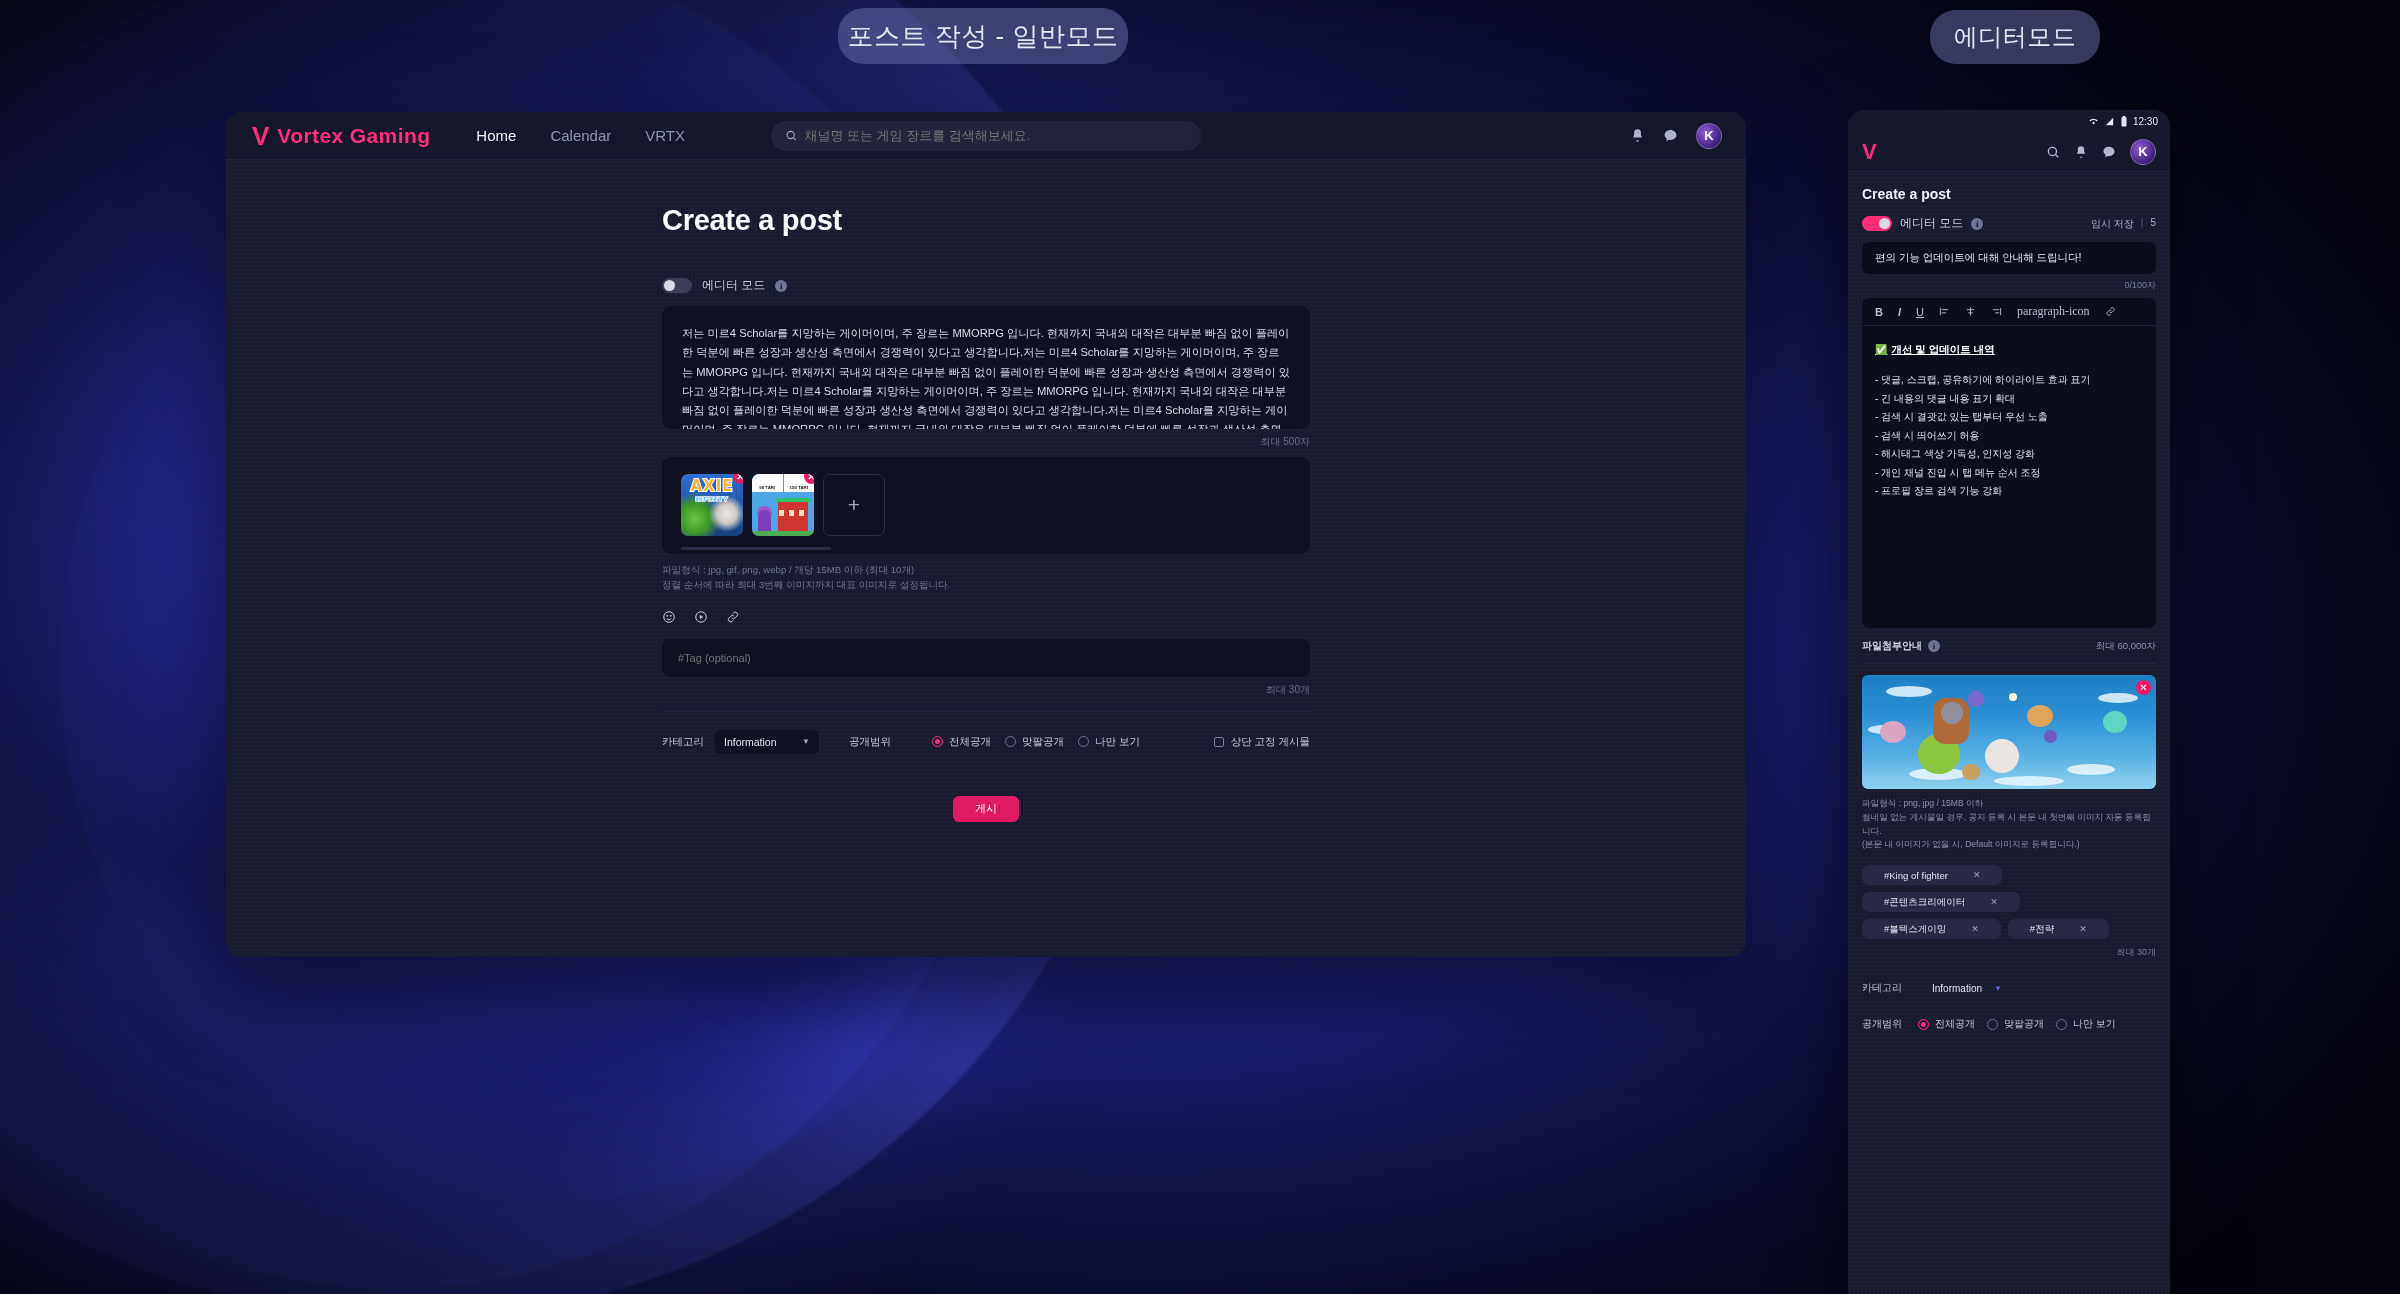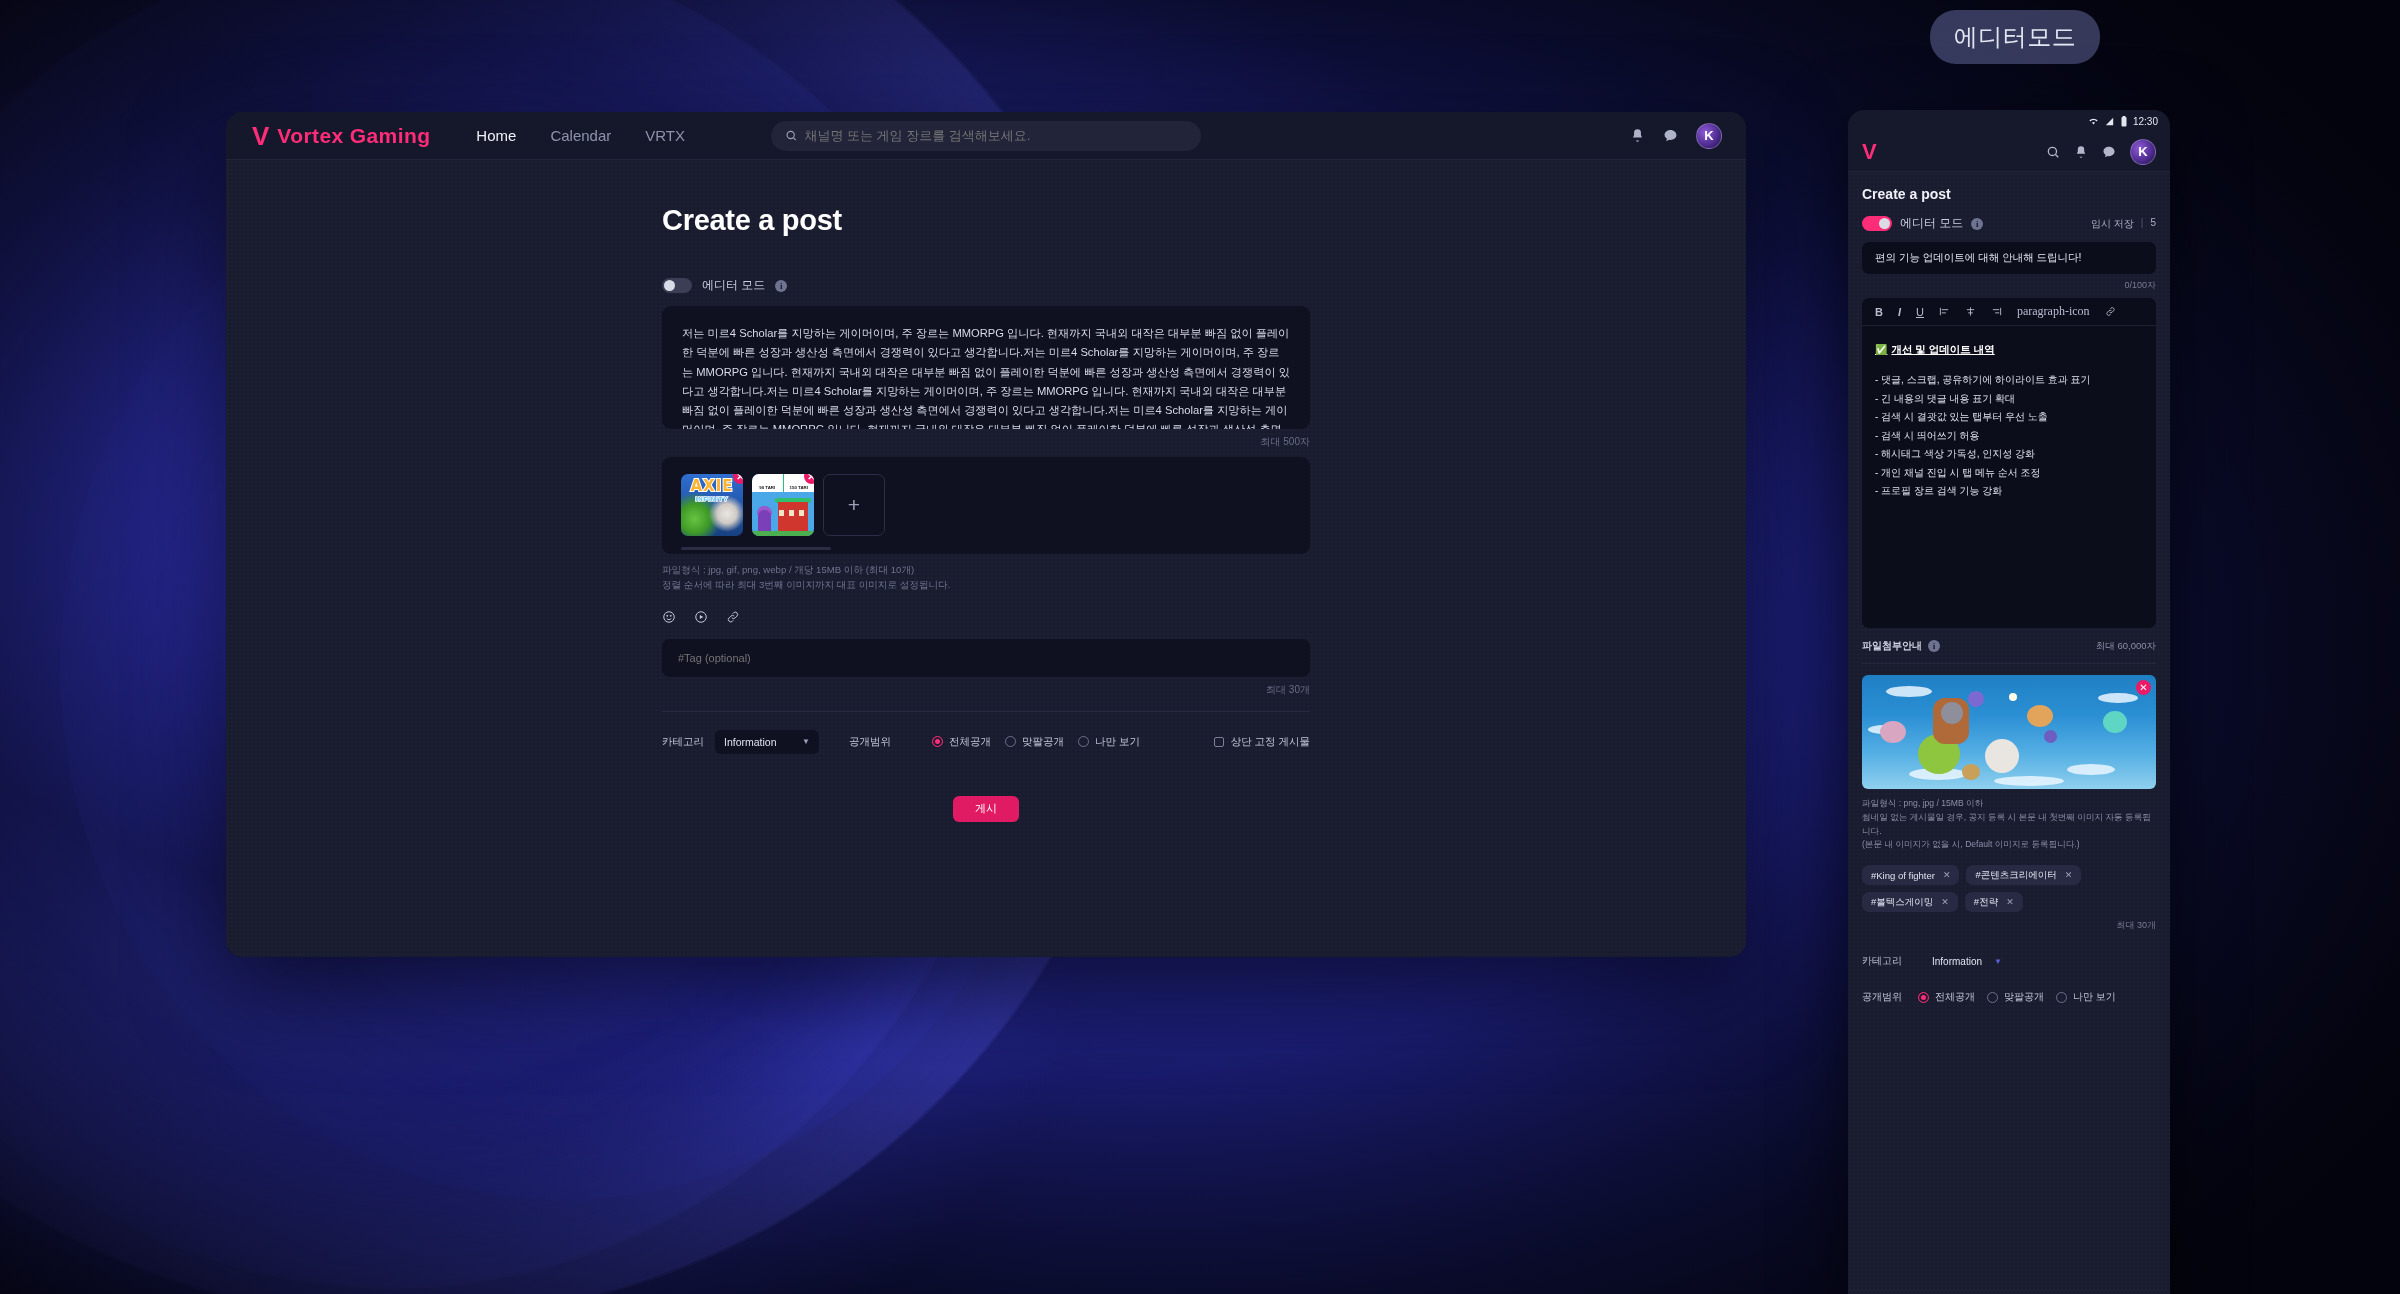--- a/index.html
+++ b/index.html
@@ -244,21 +244,21 @@
   .mob-img .x {
     position: absolute; right: 5px; top: 5px; width: 15px; height: 15px;
     background: #ec1a66; border-radius: 50%; color: #fff; font-size: 10px;
     display:flex; align-items:center; justify-content:center; cursor:pointer; z-index:4;
   }
   .mob-filehint { margin-top: 8px; color: #8b90a8; font-size: 8.6px; line-height: 1.6; }
 
   .tags { margin-top: 13px; display: flex; flex-wrap: wrap; gap: 7px; }
   .tag {
     background: #272a42; border-radius: 7px; height: 20px;
-    display: flex; align-items: center; gap: 8px; padding: 0 9px;
+    display: flex; align-items: center; gap: 25px; padding: 0 22px;
     color: #dfe2ee; font-size: 9.5px; cursor: pointer;
   }
   .tag .tx { color: #9aa0bb; font-size: 9px; }
   .tags-counter { text-align: right; color: #777c96; font-size: 9px; margin-top: 7px; }
 
   .mob-bottom { margin-top: 22px; }
   .mob-opt { display: flex; align-items: center; font-size: 10px; color: #c2c6d8; }
   .mob-opt + .mob-opt { margin-top: 22px; }
   .mob-select { display:flex; align-items:center; gap: 12px; margin-left: 30px; color: #dfe2ee; cursor:pointer;}
   .mob-radio-group { display: flex; align-items: center; gap: 12px; margin-left: 16px; }
@@ -301,20 +301,21 @@
 </style>
 </head>
 <body>
 
 <div id="root">
   <div class="swirl s1"></div>
   <div class="swirl s2"></div>
   <div class="swirl s3"></div>
   <div class="vig"></div>
 
+  <div class="pill" id="title-pill">포스트 작성 - 일반모드</div>
   <div class="pill" id="mode-pill">에디터모드</div>
 
   <div id="desktop">
 
     <div id="desktop-nav">
       <div class="logo">
         <span class="logo-mark">V</span>
         <span class="logo-text">Vortex Gaming</span>
       </div>
       <div class="navlinks">

